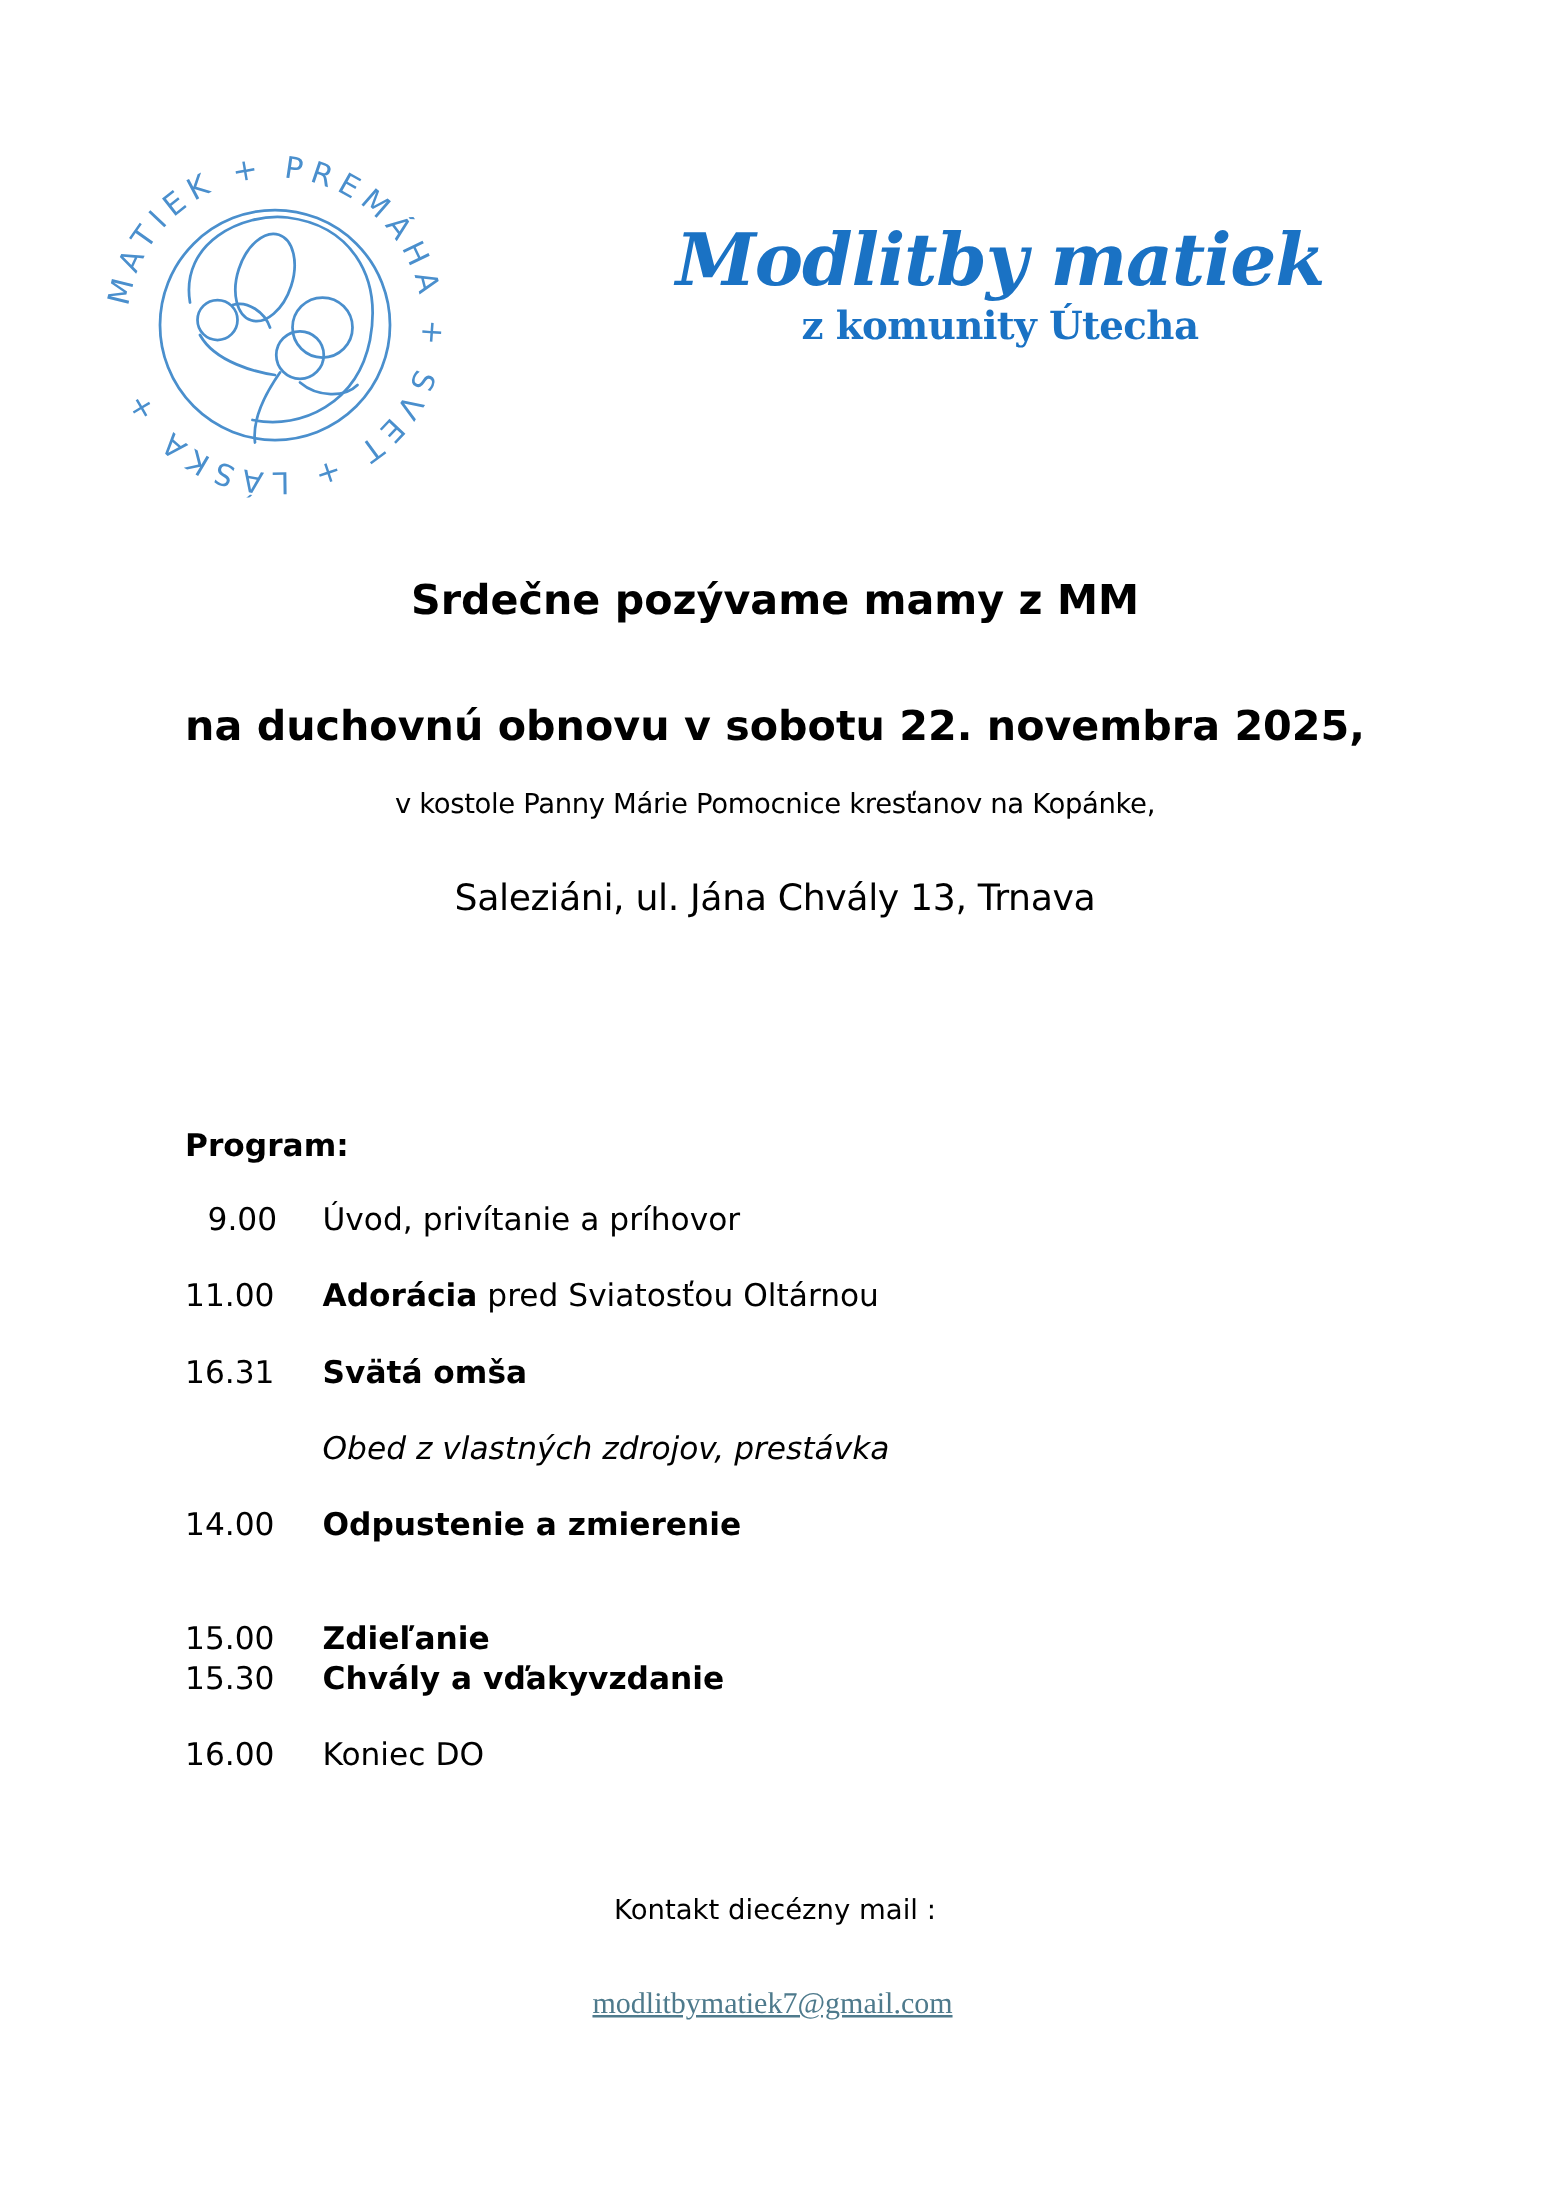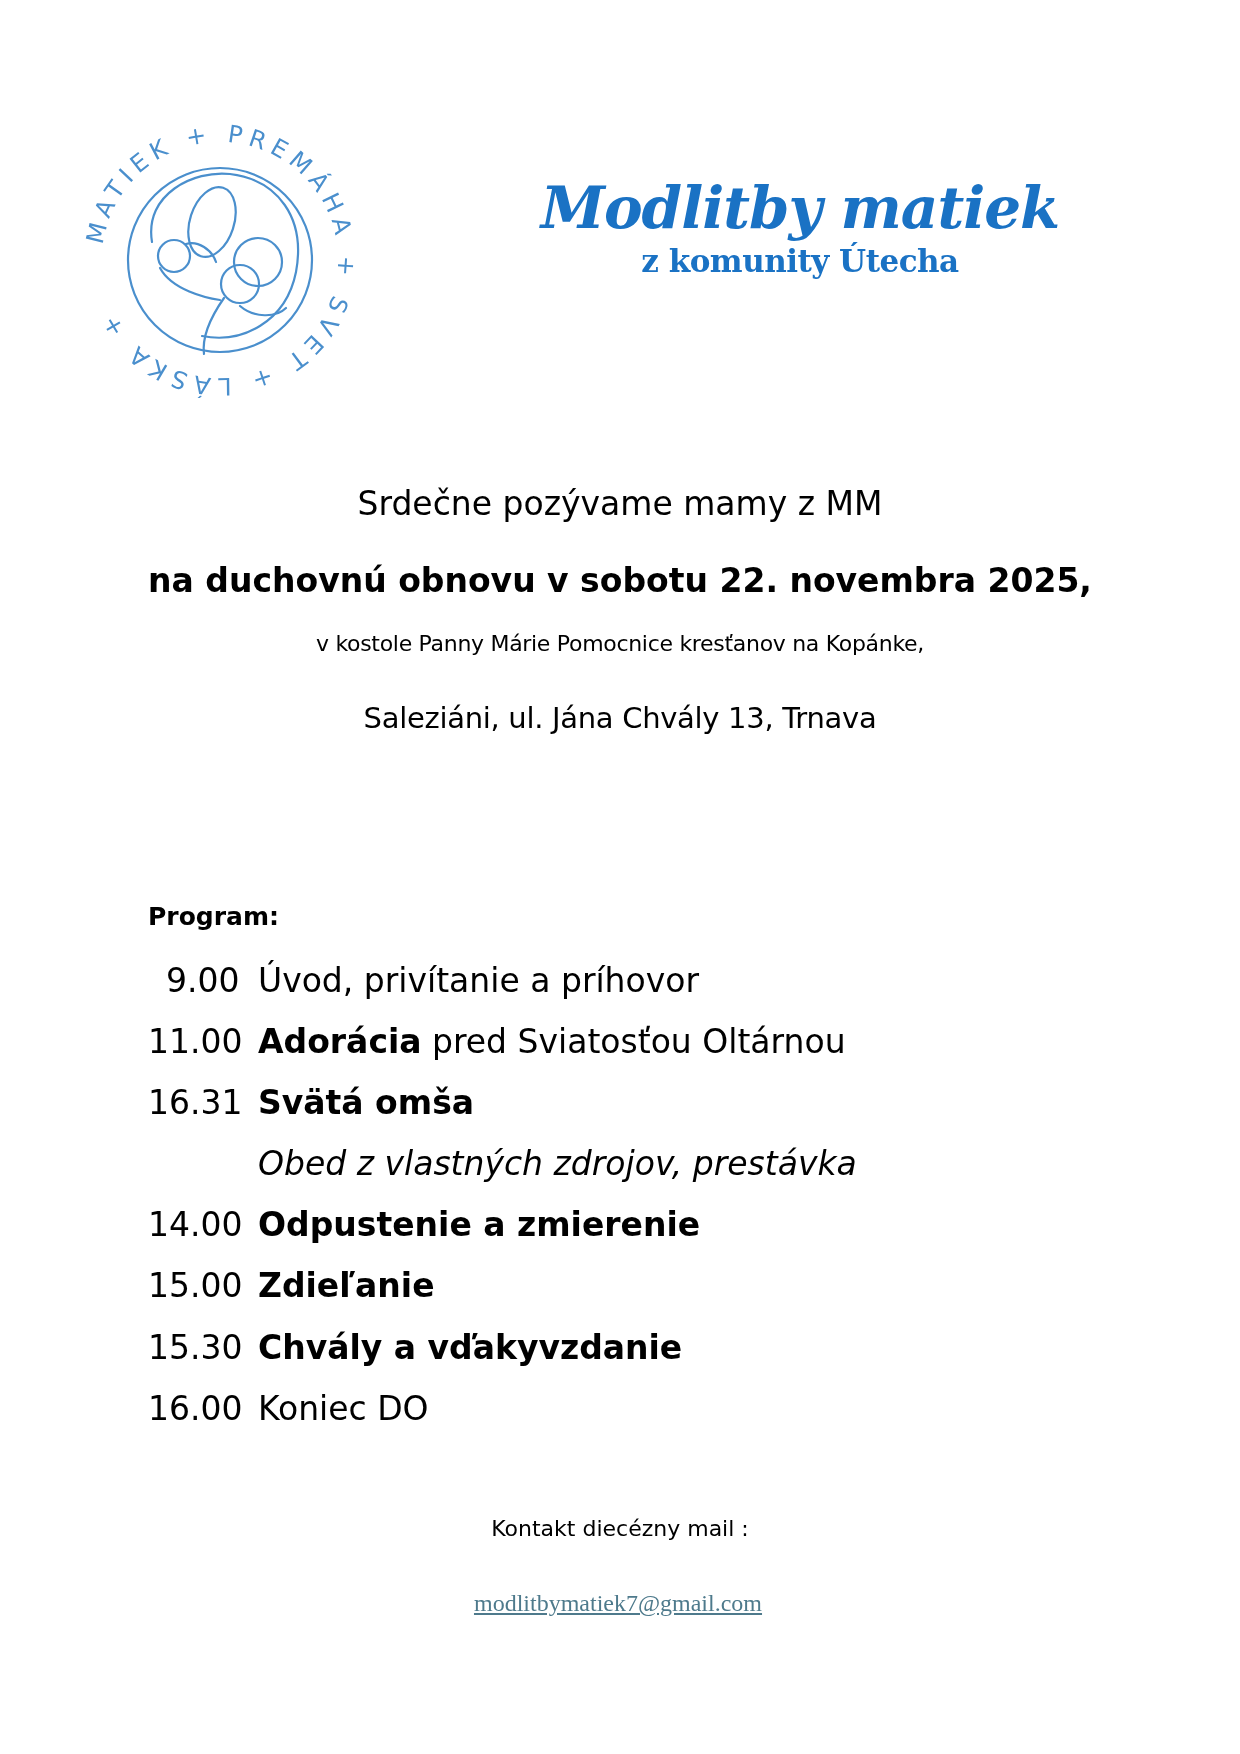--- a/index.html
+++ b/index.html
@@ -5,26 +5,26 @@
   html, body { margin: 0; padding: 0; background: #ffffff; }
   body { width: 1240px; height: 1754px; position: relative; overflow: hidden;
          font-family: "DejaVu Sans", sans-serif; color: #000; }
   .logo { position: absolute; left: 82px; top: 122px; width: 276px; height: 276px; }
   .title-block { position: absolute; left: 540px; top: 140px; width: 520px; text-align: center; margin-top: 37px; }
   .title { font-family: "DejaVu Serif", serif; font-style: italic; font-weight: bold;
            font-size: 58px; letter-spacing: -1px; line-height: 1.1; }
   .subtitle { font-family: "DejaVu Serif", serif; font-weight: bold;
               font-size: 31px; margin-top: 2px; letter-spacing: -0.5px; }
   .center-line { position: absolute; left: 0; width: 1240px; text-align: center; }
-  .l1 { top: 484px; font-size: 33px; font-weight: normal; }
+  .l1 { top: 460px; font-size: 33px; font-weight: bold; }
   .l2 { top: 561px; font-size: 33px; font-weight: bold; }
   .l3 { top: 631px; font-size: 22px; letter-spacing: -0.3px; }
   .l4 { top: 701px; font-size: 29px; letter-spacing: -0.3px; }
   .program-label { position: absolute; left: 148px; top: 902px; font-size: 25px; font-weight: bold; }
-  .row { position: absolute; left: 148px; font-size: 33px; white-space: nowrap; }
+  .row { position: absolute; left: 148px; font-size: 25px; white-space: nowrap; }
   .row .time { display: inline-block; width: 110px; }
   .row .time.pad { padding-left: 18px; width: 92px; }
   .row .desc-bold { font-weight: bold; }
   .row .desc-italic { font-style: italic; }
   .contact { position: absolute; left: 0; width: 1240px; top: 1516px; text-align: center; font-size: 22px; }
   .email { position: absolute; left: 0; width: 1236px; top: 1550px; text-align: center;
            font-family: "Liberation Serif", serif; font-size: 24px; margin-top: 40px; }
   .email a { color: #4e7a8c; text-decoration: underline; }
 </style>
 </head>
@@ -73,21 +73,21 @@
 </div>
 <div class="row" style="top:1083px">
   <span class="time">16.31</span><span class="desc-bold">Svätá omša</span>
 </div>
 <div class="row" style="top:1144px">
   <span class="time"></span><span class="desc-italic">Obed z vlastných zdrojov, prestávka</span>
 </div>
 <div class="row" style="top:1205px">
   <span class="time">14.00</span><span class="desc-bold">Odpustenie a zmierenie</span>
 </div>
-<div class="row" style="top:1266px">
+<div class="row" style="top:1296px">
   <span class="time">15.00</span><span class="desc-bold">Zdieľanie</span>
 </div>
 <div class="row" style="top:1328px">
   <span class="time">15.30</span><span class="desc-bold">Chvály a vďakyvzdanie</span>
 </div>
 <div class="row" style="top:1389px">
   <span class="time">16.00</span><span>Koniec DO</span>
 </div>
 
 <div class="contact">Kontakt diecézny mail :</div>

